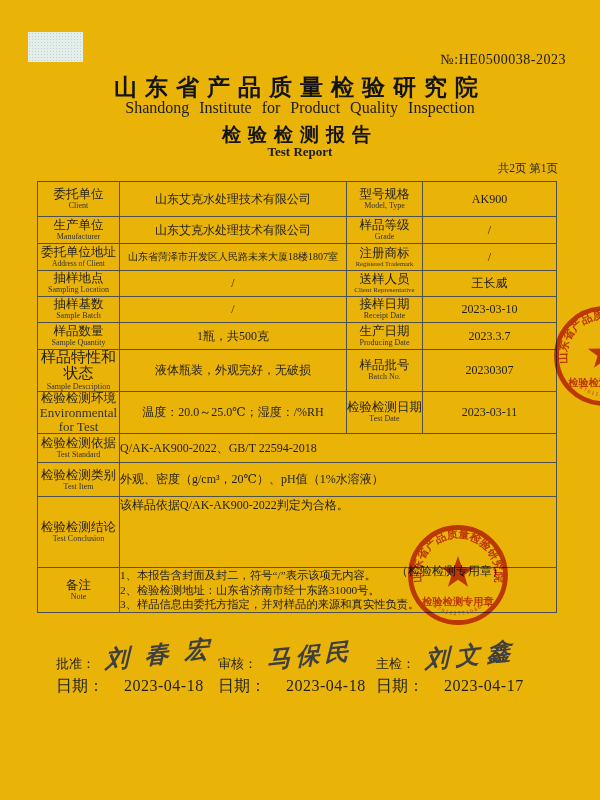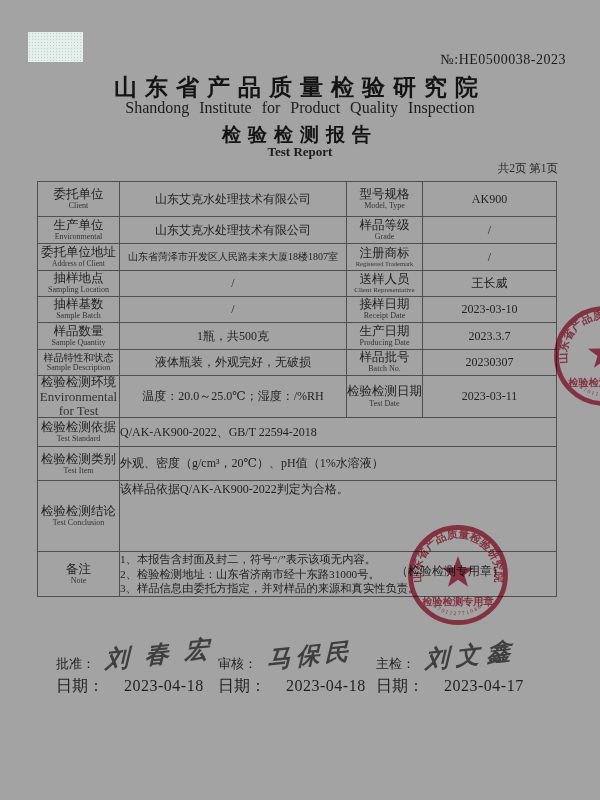--- a/index.html
+++ b/index.html
@@ -1,16 +1,16 @@
 <!DOCTYPE html>
 <html><head>
 <meta charset="utf-8">
 <style>
   html,body{margin:0;padding:0;background:#e8e8e8;}
-  .page{position:relative;width:600px;height:800px;background:#a3a3a3;overflow:hidden;
+  .page{position:relative;width:600px;height:800px;background:#eab308;overflow:hidden;
         font-family:"Liberation Serif","DejaVu Serif",serif;color:#222;}
   .scan-patch{position:absolute;left:28px;top:32px;width:55px;height:30px;
         background-color:#e4efeb;
         background-image:radial-gradient(#b7d3cb 0.8px,transparent 0.9px);
         background-size:3px 3px;}
   .report-no{position:absolute;right:34px;top:52px;font-size:14px;letter-spacing:.5px;color:#1c1c1c;}
   .title-cn{position:absolute;left:0;right:0;top:72px;text-align:center;font-size:23px;
         font-weight:bold;letter-spacing:8px;color:#141414;}
   .title-en{position:absolute;left:0;right:0;top:99px;text-align:center;font-size:16px;
         word-spacing:6px;color:#1c1c1c;}
@@ -71,21 +71,21 @@
       <td class="val">山东艾克水处理技术有限公司</td>
       <td class="lbl">
             <div class="cn">型号规格</div>
             <div class="en">Model, Type</div>
           </td>
       <td class="val">AK900</td>
     </tr>
     <tr style="height:27px">
       <td class="lbl">
             <div class="cn">生产单位</div>
-            <div class="en">Environmental</div>
+            <div class="en">Manufacturer</div>
           </td>
       <td class="val">山东艾克水处理技术有限公司</td>
       <td class="lbl">
             <div class="cn">样品等级</div>
             <div class="en">Grade</div>
           </td>
       <td class="val">/</td>
     </tr>
     <tr style="height:27px">
       <td class="lbl">
@@ -130,21 +130,21 @@
           </td>
       <td class="val">1瓶，共500克</td>
       <td class="lbl">
             <div class="cn">生产日期</div>
             <div class="en">Producing Date</div>
           </td>
       <td class="val">2023.3.7</td>
     </tr>
     <tr style="height:26px">
       <td class="lbl">
-            <div class="cn" style="font-size:10px">样品特性和状态</div>
+            <div class="cn" style="font-size:15px">样品特性和状态</div>
             <div class="en">Sample Description</div>
           </td>
       <td class="val">液体瓶装，外观完好，无破损</td>
       <td class="lbl">
             <div class="cn">样品批号</div>
             <div class="en">Batch No.</div>
           </td>
       <td class="val">20230307</td>
     </tr>
     <tr style="height:27px">

